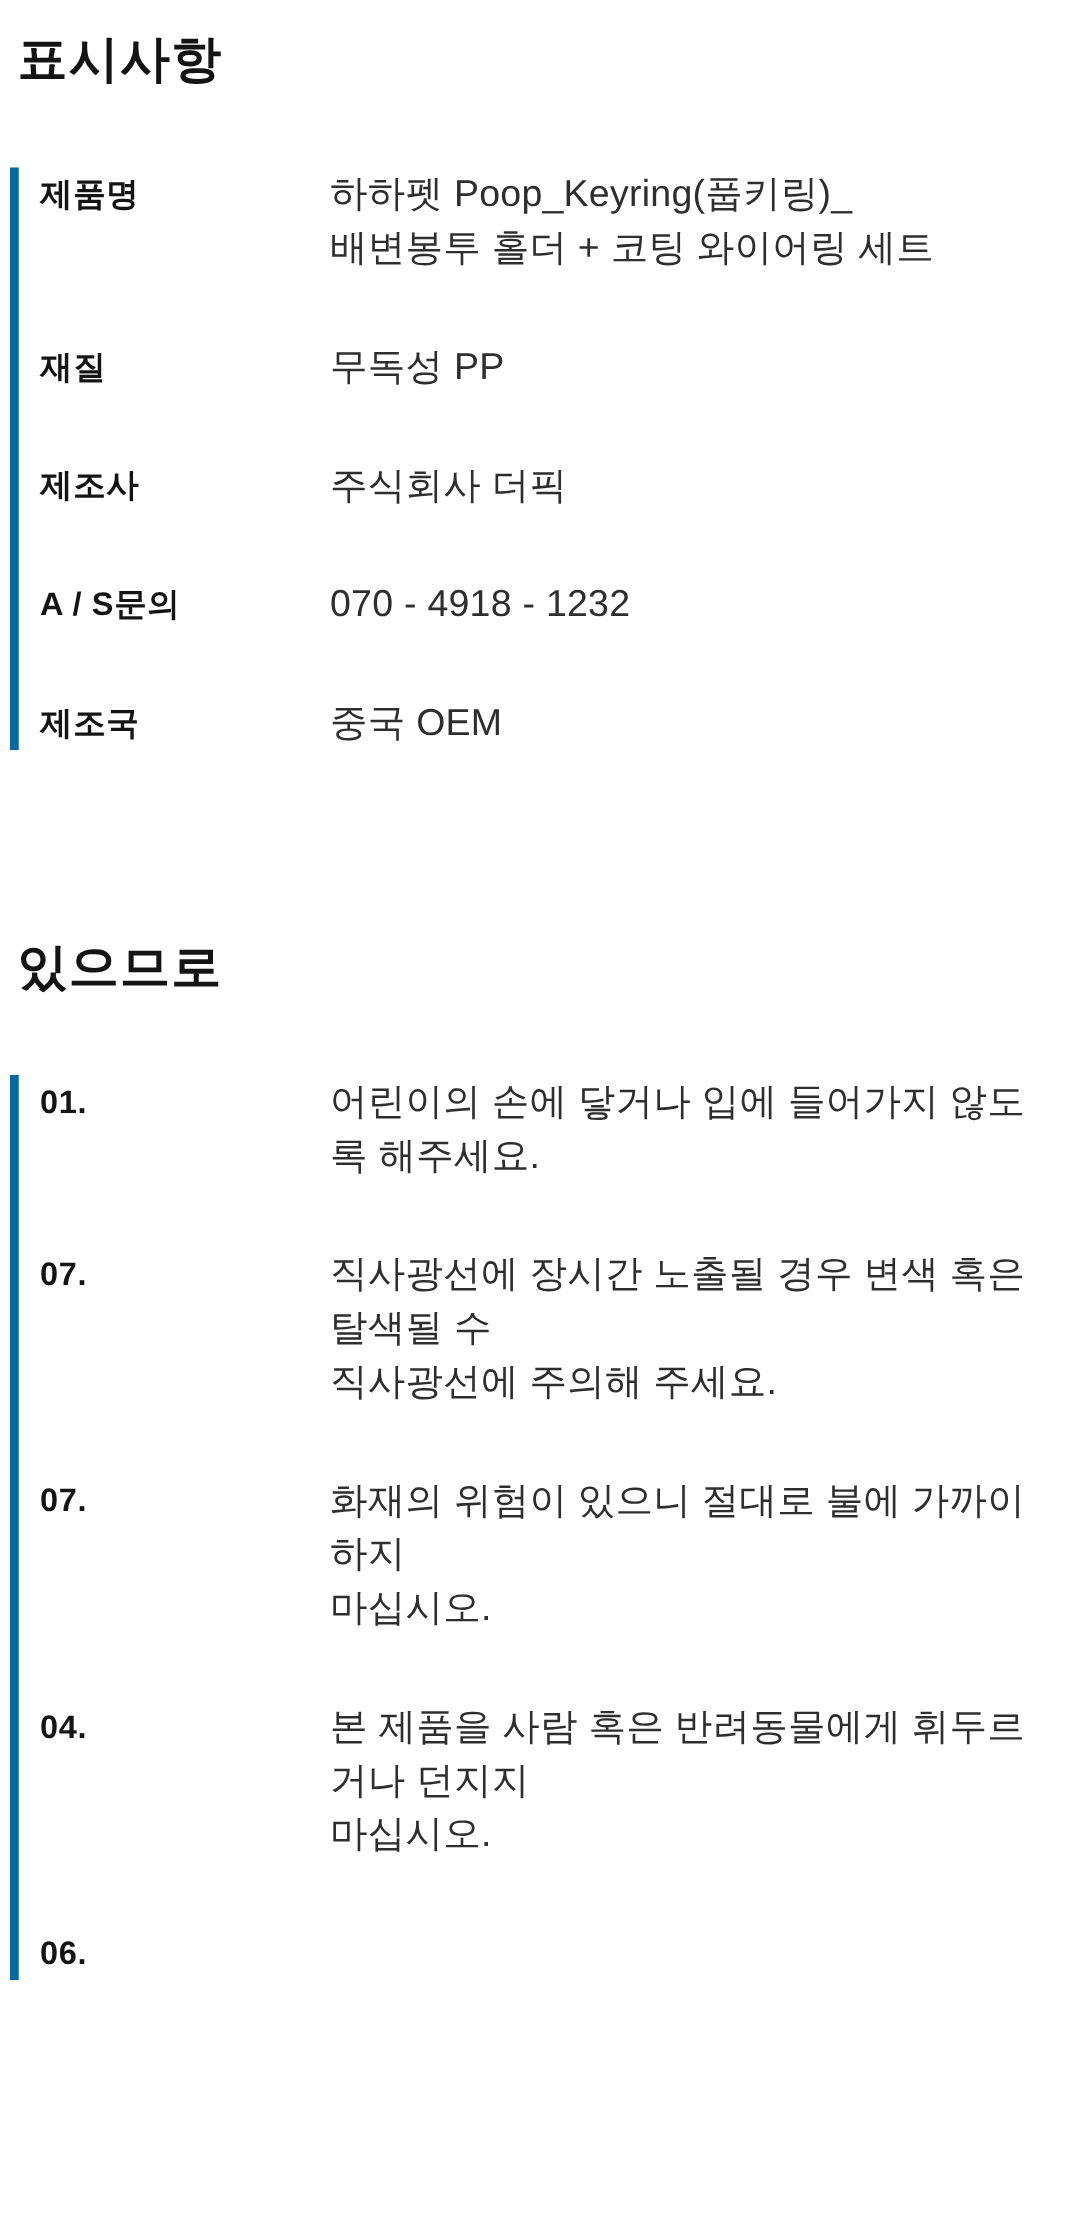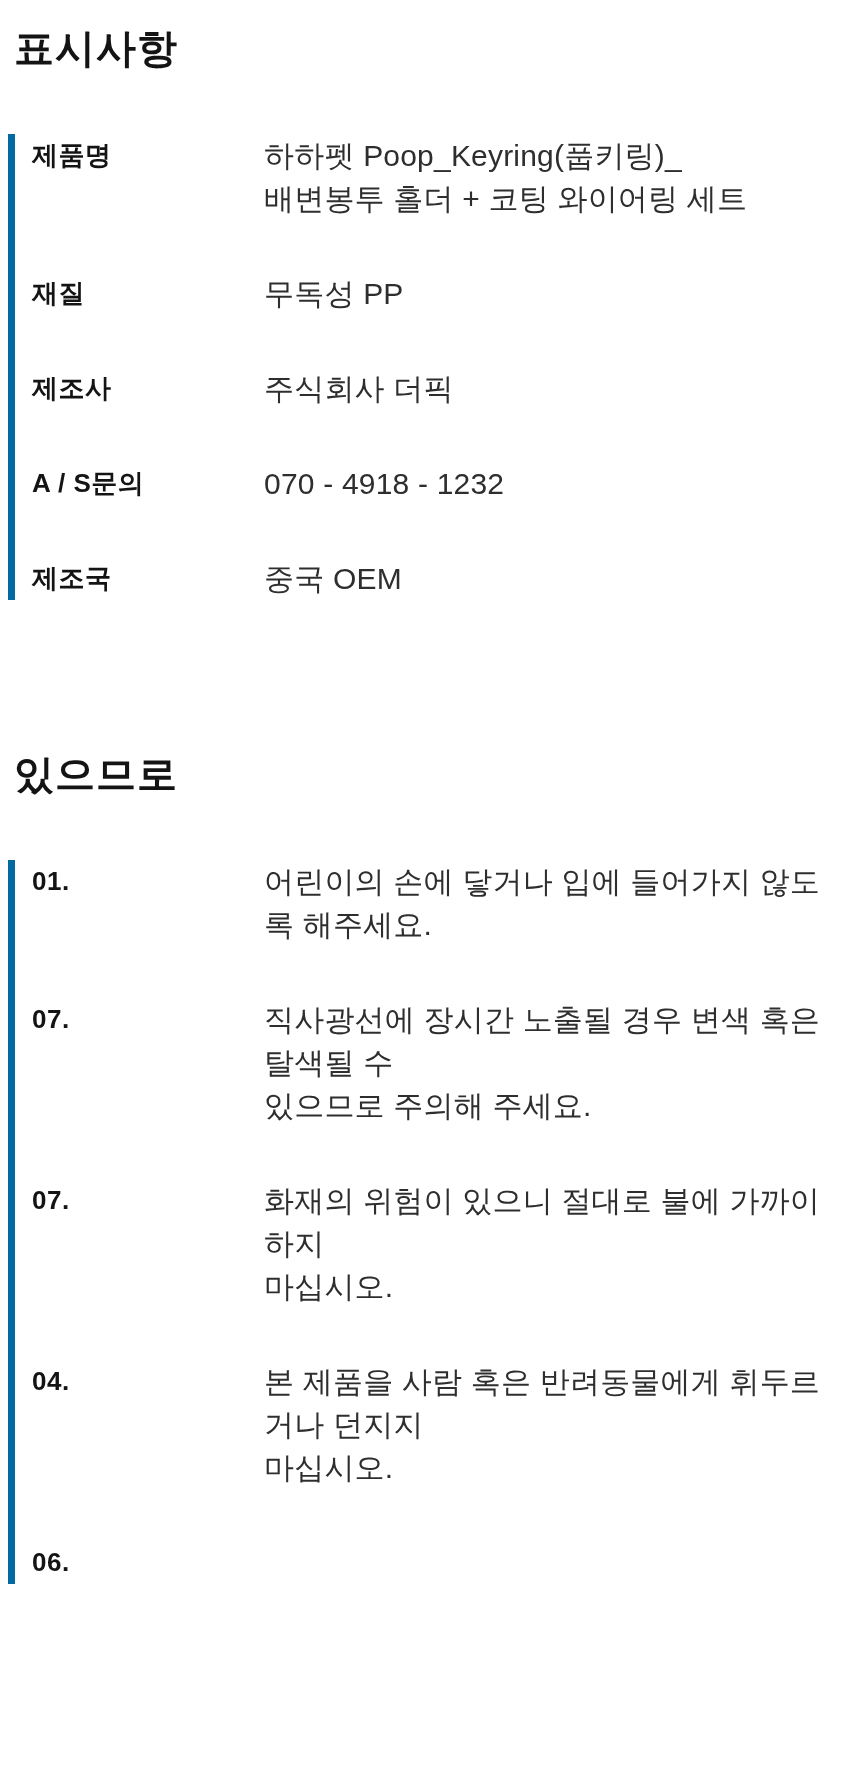--- a/index.html
+++ b/index.html
@@ -111,21 +111,21 @@
         <div class="row-label">01.</div>
         <div class="row-value">
           <div>어린이의 손에 닿거나 입에 들어가지 않도록 해주세요.</div>
         </div>
       </div>
 
       <div class="row">
         <div class="row-label">07.</div>
         <div class="row-value">
           <div>직사광선에 장시간 노출될 경우 변색 혹은 탈색될 수</div>
-          <div>있으므로 주의해 주세요.</div>
+          <div>직사광선에 주의해 주세요.</div>
         </div>
       </div>
 
       <div class="row">
         <div class="row-label">07.</div>
         <div class="row-value">
           <div>화재의 위험이 있으니 절대로 불에 가까이하지</div>
           <div>마십시오.</div>
         </div>
       </div>

